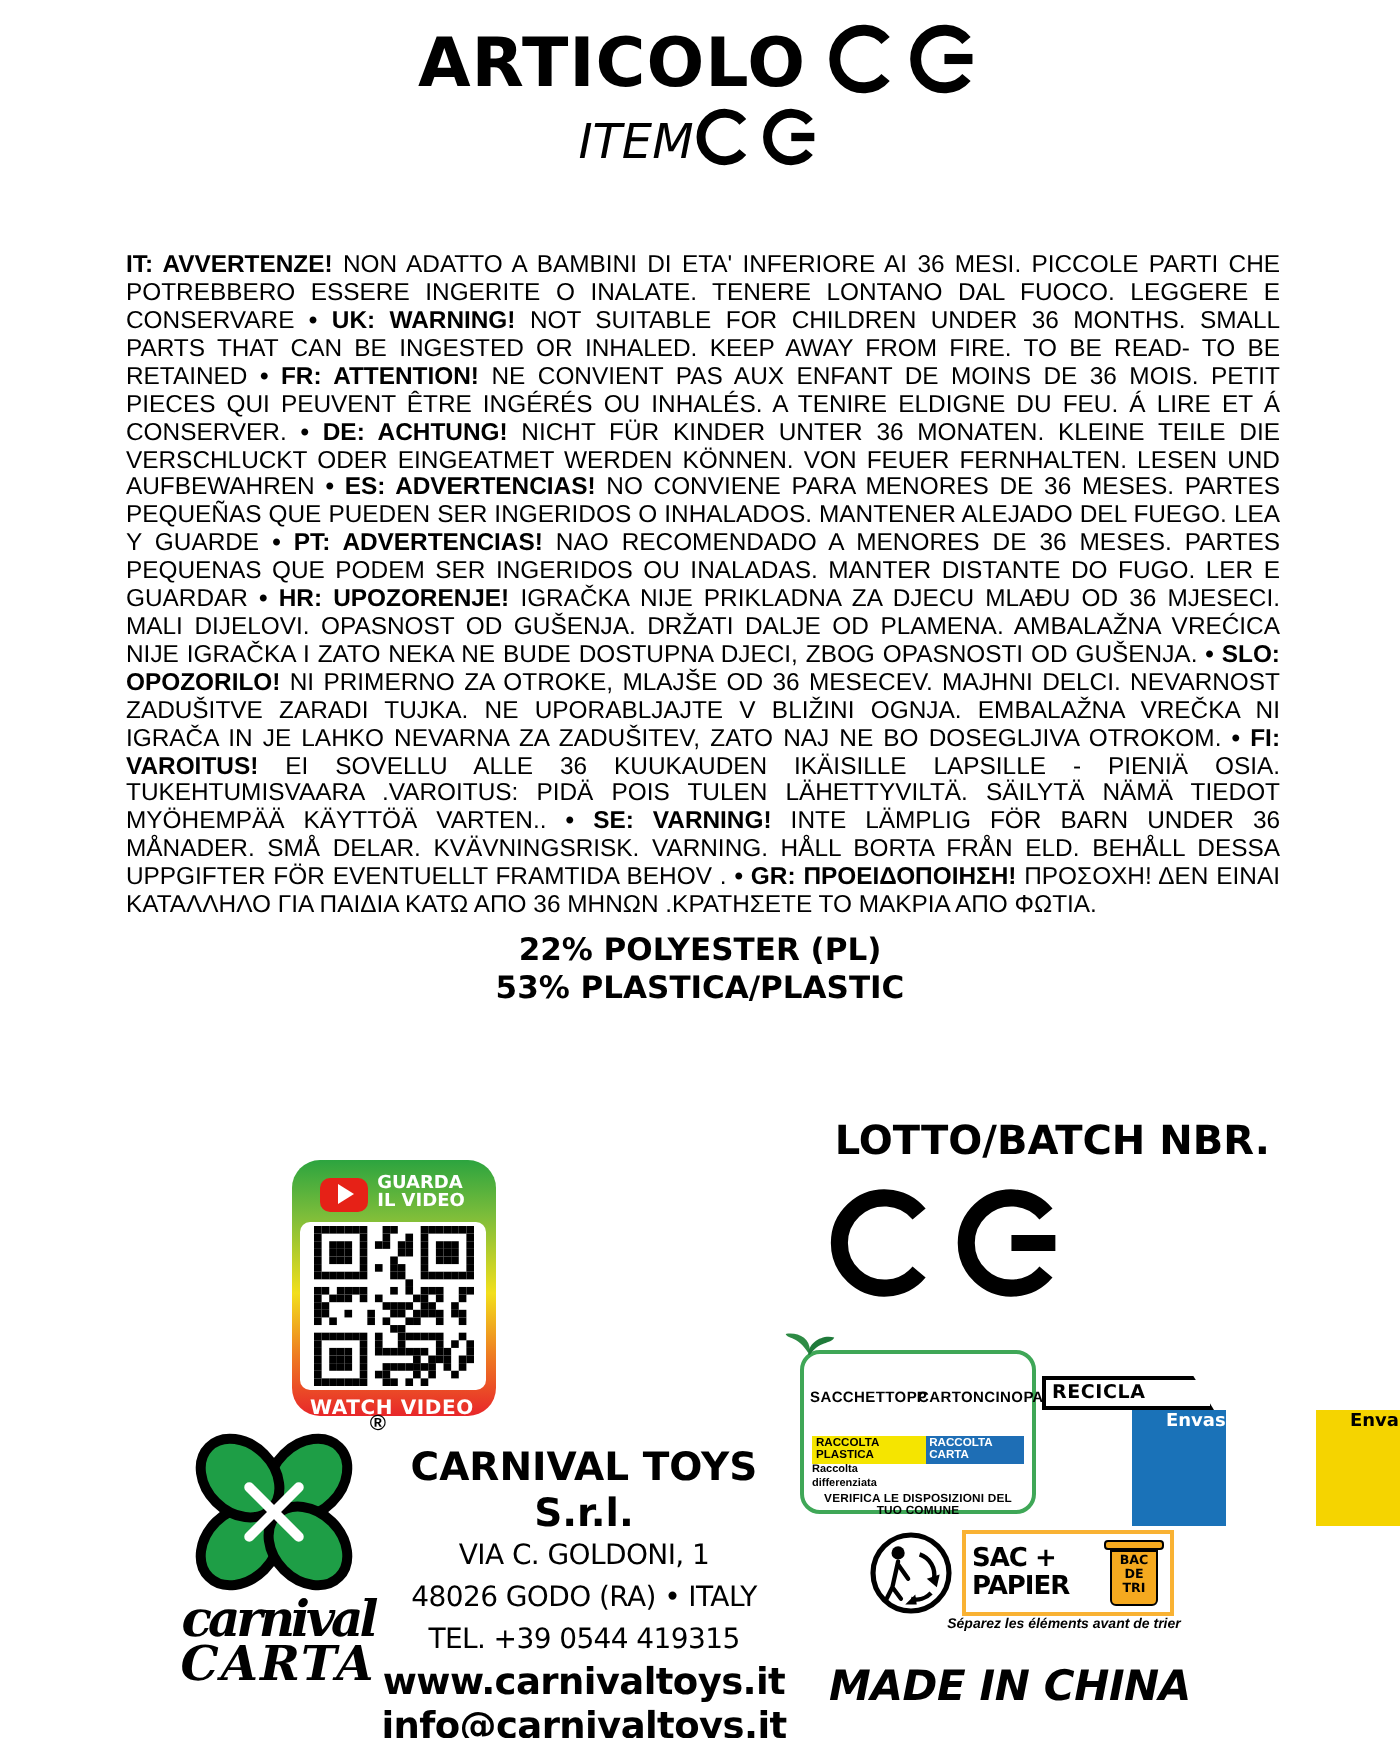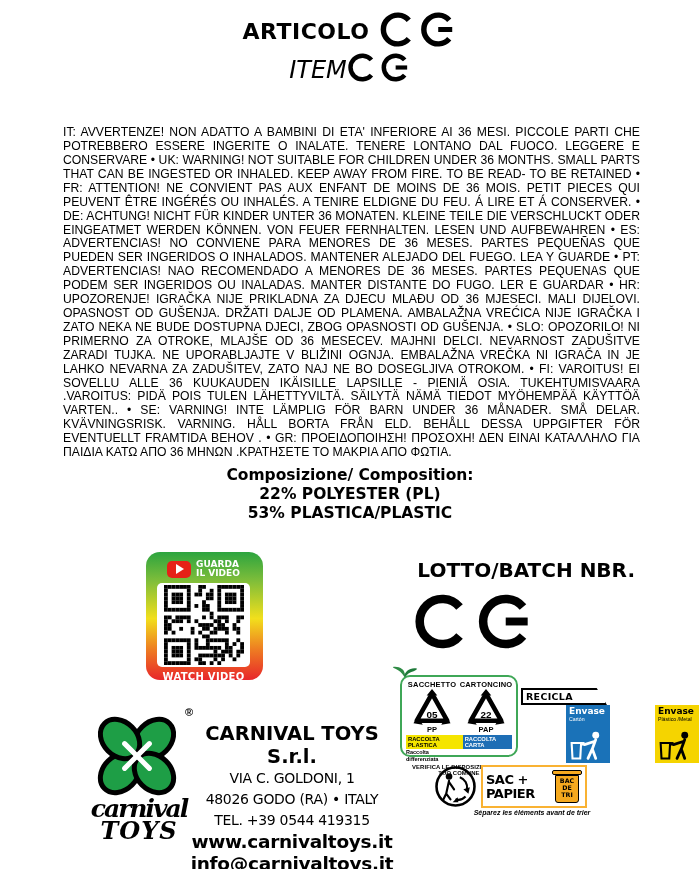--- a/index.html
+++ b/index.html
@@ -3,38 +3,38 @@
 <meta charset="utf-8">
 <style>
   html,body{margin:0;padding:0;background:#ffffff;}
   .page{
     position:relative;width:700px;height:869px;background:#fff;overflow:hidden;
     font-family:"Liberation Sans",sans-serif;color:#000;
   }
   
   .header{position:absolute;top:12px;left:0;width:700px;text-align:center;}
   .title-row{display:flex;justify-content:center;align-items:center;gap:10px;}
-  .title{font-family:"DejaVu Sans",sans-serif;font-weight:bold;font-size:22px;letter-spacing:.5px;}
+  .title{font-family:"DejaVu Sans",sans-serif;font-weight:bold;font-size:34px;letter-spacing:.5px;}
   .subtitle-row{display:flex;justify-content:center;align-items:center;gap:0;margin-top:2px;}
   .subtitle{font-family:"DejaVu Sans",sans-serif;font-style:italic;font-size:24px;font-weight:500;}
   
   .warnings{
     position:absolute;left:63px;top:114px;width:577px;
     font-size:12.2px;line-height:13.9px;text-align:justify;
     font-family:"Liberation Sans",sans-serif;
   }
-  .warnings b{font-weight:normal;}
+  .warnings b{font-weight:bold;}
   
   .composition{
     position:absolute;left:0;top:466px;width:700px;text-align:center;
     font-family:"DejaVu Sans",sans-serif;font-weight:bold;font-size:15.5px;line-height:19px;
   }
   
   .video-badge{
-    position:absolute;left:146px;top:552px;width:117px;height:128px;border-radius:14px;
+    position:absolute;left:146px;top:580px;width:102px;height:128px;border-radius:14px;
     background:linear-gradient(180deg,#2ca43f 0%,#7dbd3a 22%,#f2df1c 52%,#ee7d22 76%,#e8262a 100%);
     box-sizing:border-box;padding:6px 6px 4px 4px;
   }
   .vb-top{display:flex;align-items:center;justify-content:center;gap:5px;height:22px;}
   .yt-icon{width:24px;height:17px;background:#e62117;border-radius:5px;display:flex;align-items:center;justify-content:center;flex:0 0 auto;}
   .yt-tri{width:0;height:0;border-left:8px solid #fff;border-top:5px solid transparent;border-bottom:5px solid transparent;margin-left:2px;}
   .vb-top-label{color:#fff;font-weight:bold;font-size:9px;line-height:9.5px;text-align:left;font-family:"DejaVu Sans",sans-serif;}
   .qr-wrap{width:93px;height:84px;background:#fff;border-radius:5px;margin:3px auto 0 auto;display:flex;align-items:center;justify-content:center;}
   .vb-bottom{color:#fff;font-weight:bold;font-size:10px;text-align:center;margin-top:4px;font-family:"DejaVu Sans",sans-serif;letter-spacing:.3px;}
   
@@ -44,39 +44,39 @@
   }
   .ce-large{position:absolute;left:413px;top:594px;}
   
   .recycle-box{
     position:absolute;left:400px;top:675px;width:118px;height:82px;
     border:2.5px solid #3fa757;border-radius:10px;background:#fff;box-sizing:border-box;
     padding:3px 3px 2px 3px;
   }
   .leaf-icon{position:absolute;left:-10px;top:-11px;}
   .rb-cols{display:flex;justify-content:space-around;}
-  .rb-col{display:flex;flex-direction:column;align-items:center;width:50%;}
+  .rb-col{display:flex;flex-direction:row;align-items:center;width:50%;}
   .rb-name{font-size:7.5px;font-weight:bold;letter-spacing:.2px;}
   .rb-mat{font-size:7.5px;font-weight:bold;margin-top:-1px;}
   .rb-chips{display:flex;justify-content:space-between;margin-top:1px;padding:0 1px;}
   .chip-left{display:flex;flex-direction:column;align-items:flex-start;}
   .chip-yellow{background:#f5e500;color:#000;font-size:5.8px;font-weight:bold;padding:1px 2px;line-height:6px;}
   .chip-sub{font-size:5.5px;font-weight:bold;line-height:6.5px;}
   .chip-blue{background:#1e6eb5;color:#fff;font-size:5.8px;font-weight:bold;padding:1px 2px;line-height:6px;align-self:flex-start;}
   .rb-footer{font-size:5.9px;font-weight:bold;text-align:center;margin-top:2px;letter-spacing:.1px;}
   
   .recicla{position:absolute;left:521px;top:688px;width:98px;}
   .recicla-head{
     border:2px solid #000;background:#fff;font-weight:bold;font-size:9.5px;
     padding:1px 3px;box-sizing:border-box;width:86px;
     clip-path:polygon(0 0,88% 0,100% 100%,0 100%);
     font-family:"DejaVu Sans",sans-serif;letter-spacing:.3px;
   }
   .recicla-panels{display:flex;}
-  .panel{width:47px;height:58px;box-sizing:border-box;padding:2px 3px;display:flex;flex-direction:column;margin-left:45px;}
+  .panel{width:47px;height:58px;box-sizing:border-box;padding:2px 17px;display:flex;flex-direction:row;margin-left:45px;}
   .panel-blue{background:#1a72b8;color:#fff;}
   .panel-yellow{background:#f5d400;color:#000;}
   .panel-title{font-weight:bold;font-size:9px;line-height:9px;font-family:"DejaVu Sans",sans-serif;}
   .panel-sub{font-size:5.2px;line-height:6px;}
   .panel svg{margin-top:auto;align-self:center;}
   
   .logo-block{position:absolute;left:83px;top:708px;width:112px;height:156px;}
   .registered{position:absolute;right:2px;top:-2px;font-size:11px;font-weight:bold;}
   .brand{text-align:center;margin-top:-14px;font-family:"DejaVu Serif",serif;font-weight:bold;font-style:italic;}
   .brand-1{font-size:25px;line-height:22px;letter-spacing:-2px;}
@@ -136,21 +136,20 @@
           <path d="M180.3 21.2 A37 37 0 1 0 180.3 68.8" stroke="#000" stroke-width="14" fill="none"></path>
           <line x1="152" y1="45" x2="188" y2="45" stroke="#000" stroke-width="13"></line>
         </svg>
       </span>
     </div>
   </div>
 
   <p class="warnings"><b>IT: AVVERTENZE!</b> NON ADATTO A BAMBINI DI ETA' INFERIORE AI 36 MESI. PICCOLE PARTI CHE POTREBBERO ESSERE INGERITE O INALATE. TENERE LONTANO DAL FUOCO. LEGGERE E CONSERVARE <b>• UK: WARNING!</b> NOT SUITABLE FOR CHILDREN UNDER 36 MONTHS. SMALL PARTS THAT CAN BE INGESTED OR INHALED. KEEP AWAY FROM FIRE. TO BE READ- TO BE RETAINED <b>• FR: ATTENTION!</b> NE CONVIENT PAS AUX ENFANT DE MOINS DE 36 MOIS. PETIT PIECES QUI PEUVENT ÊTRE INGÉRÉS OU INHALÉS. A TENIRE ELDIGNE DU FEU. Á LIRE ET Á CONSERVER. <b>• DE: ACHTUNG!</b> NICHT FÜR KINDER UNTER 36 MONATEN. KLEINE TEILE DIE VERSCHLUCKT ODER EINGEATMET WERDEN KÖNNEN. VON FEUER FERNHALTEN. LESEN UND AUFBEWAHREN <b>• ES: ADVERTENCIAS!</b> NO CONVIENE PARA MENORES DE 36 MESES. PARTES PEQUEÑAS QUE PUEDEN SER INGERIDOS O INHALADOS. MANTENER ALEJADO DEL FUEGO. LEA Y GUARDE <b>• PT: ADVERTENCIAS!</b> NAO RECOMENDADO A MENORES DE 36 MESES. PARTES PEQUENAS QUE PODEM SER INGERIDOS OU INALADAS. MANTER DISTANTE DO FUGO. LER E GUARDAR <b>• HR: UPOZORENJE!</b> IGRAČKA NIJE PRIKLADNA ZA DJECU MLAĐU OD 36 MJESECI. MALI DIJELOVI. OPASNOST OD GUŠENJA. DRŽATI DALJE OD PLAMENA. AMBALAŽNA VREĆICA NIJE IGRAČKA I ZATO NEKA NE BUDE DOSTUPNA DJECI, ZBOG OPASNOSTI OD GUŠENJA. <b>• SLO: OPOZORILO!</b> NI PRIMERNO ZA OTROKE, MLAJŠE OD 36 MESECEV. MAJHNI DELCI. NEVARNOST ZADUŠITVE ZARADI TUJKA. NE UPORABLJAJTE V BLIŽINI OGNJA. EMBALAŽNA VREČKA NI IGRAČA IN JE LAHKO NEVARNA ZA ZADUŠITEV, ZATO NAJ NE BO DOSEGLJIVA OTROKOM. <b>• FI: VAROITUS!</b> EI SOVELLU ALLE 36 KUUKAUDEN IKÄISILLE LAPSILLE - PIENIÄ OSIA. TUKEHTUMISVAARA .VAROITUS: PIDÄ POIS TULEN LÄHETTYVILTÄ. SÄILYTÄ NÄMÄ TIEDOT MYÖHEMPÄÄ KÄYTTÖÄ VARTEN.. <b>• SE: VARNING!</b> INTE LÄMPLIG FÖR BARN UNDER 36 MÅNADER. SMÅ DELAR. KVÄVNINGSRISK. VARNING. HÅLL BORTA FRÅN ELD. BEHÅLL DESSA UPPGIFTER FÖR EVENTUELLT FRAMTIDA BEHOV . <b>• GR: ΠΡΟΕΙΔΟΠΟΙΗΣΗ!</b> ΠΡΟΣΟΧΗ! ΔΕΝ ΕΙΝΑΙ ΚΑΤΑΛΛΗΛΟ ΓΙΑ ΠΑΙΔΙΑ ΚΑΤΩ ΑΠΟ 36 ΜΗΝΩΝ .ΚΡΑΤΗΣΕΤΕ ΤΟ ΜΑΚΡΙΑ ΑΠΟ ΦΩΤΙΑ. </p>
 
   <div class="composition">
-    <div>Composizione/ Composition:</div>
     <div>22% POLYESTER (PL)</div>
     <div>53% PLASTICA/PLASTIC</div>
   </div>
 
   <div class="video-badge">
     <div class="vb-top">
       <span class="yt-icon">
           <span class="yt-tri"></span>
         </span>
       <span class="vb-top-label">
@@ -467,21 +466,21 @@
       </g>
       <g transform="rotate(-45 50 48)">
         <ellipse cx="50" cy="24" rx="17" ry="22" fill="#1e9e46" stroke="#000" stroke-width="5"></ellipse>
         <ellipse cx="50" cy="72" rx="17" ry="22" fill="#1e9e46" stroke="#000" stroke-width="5"></ellipse>
       </g>
       <rect x="47.5" y="28" width="5" height="40" rx="2.5" fill="#fff" transform="rotate(45 50 48)"></rect>
       <rect x="47.5" y="28" width="5" height="40" rx="2.5" fill="#fff" transform="rotate(-45 50 48)"></rect>
     </svg>
     <div class="brand">
       <div class="brand-1">carnival</div>
-      <div class="brand-2">TOYS</div>
+      <div class="brand-2">CARTA</div>
     </div>
   </div>
 
   <div class="company-info">
     <div class="company-name">CARNIVAL TOYS S.r.l.</div>
     <div class="company-line">VIA C. GOLDONI, 1</div>
     <div class="company-line">48026 GODO (RA) • ITALY</div>
     <div class="company-line">TEL. +39 0544 419315</div>
     <div class="company-link">www.carnivaltoys.it</div>
     <div class="company-link">info@carnivaltoys.it</div>
@@ -504,14 +503,15 @@
       <span class="bin-lid"></span>
       <span class="bin-body">
         <span class="bin-line">BAC</span>
         <span class="bin-line">DE</span>
         <span class="bin-line">TRI</span>
       </span>
     </span>
   </div>
   <div class="sorting-note">Séparez les éléments avant de trier</div>
 
+  <div class="origin">MADE IN CHINA</div>
 
 </div>
 
 </body></html>

